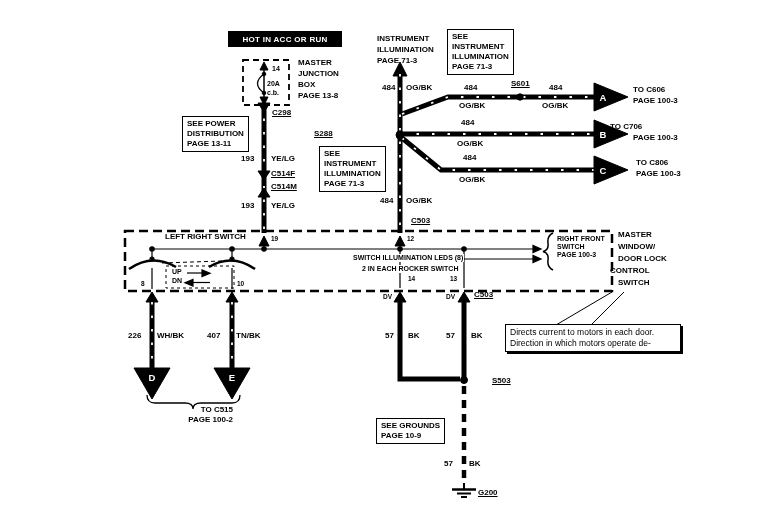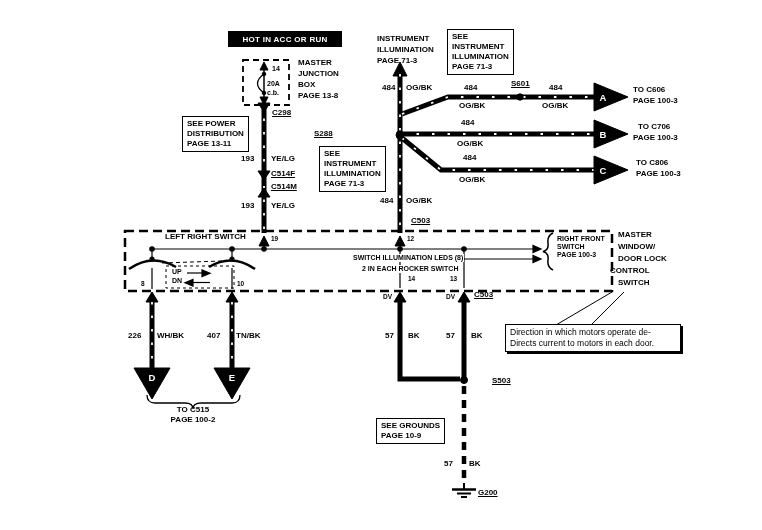--- a/index.html
+++ b/index.html
@@ -4,21 +4,21 @@
 <style>
   html,body{margin:0;padding:0;background:#fff;}
   #canvas{position:relative;width:762px;height:530px;background:#fff;overflow:hidden;
           font-family:"Liberation Sans",sans-serif;}
   svg{position:absolute;left:0;top:0;}
   .lbl{position:absolute;font:bold 8px/1.1 "Liberation Sans",sans-serif;color:#000;white-space:nowrap;}
   .sm{font-size:7px;}
   .xs{font-size:6.5px;}
   .u{text-decoration:underline;}
   .bg{background:#fff;padding:0 1px;}
-  .ctr{text-align:center;}
+  .ctr{text-align:right;}
   .box{position:absolute;background:#fff;border:1.5px solid #000;padding:2px 4px;
        font:bold 8px/10px "Liberation Sans",sans-serif;color:#000;white-space:nowrap;}
   .note{border:1px solid #000;box-shadow:2px 2px 0 #000;font-weight:normal;font-size:8.5px;line-height:11px;min-width:166px;}
   .hot{position:absolute;background:#000;color:#fff;display:flex;align-items:center;justify-content:center;
        font:bold 8px "Liberation Sans",sans-serif;letter-spacing:.3px;}
   .wht{fill:#fff;font:bold 9.5px "Liberation Sans",sans-serif;}
 </style>
 </head>
 <body>
 
@@ -192,21 +192,21 @@
   <div>ILLUMINATION</div>
   <div>PAGE 71-3</div>
 </div>
 
 <div class="lbl" style="left:380px;top:197px">484</div>
 <div class="lbl" style="left:406px;top:197px">OG/BK</div>
 <div class="lbl u" style="left:411px;top:217px">C503</div>
 
 <div class="lbl" style="left:633px;top:86px">TO C606</div>
 <div class="lbl" style="left:633px;top:97px">PAGE 100-3</div>
-<div class="lbl" style="left:638px;top:123px">TO C706</div>
+<div class="lbl" style="left:610px;top:123px">TO C706</div>
 <div class="lbl" style="left:633px;top:134px">PAGE 100-3</div>
 <div class="lbl" style="left:636px;top:159px">TO C806</div>
 <div class="lbl" style="left:636px;top:170px">PAGE 100-3</div>
 
 <div class="lbl" style="left:165px;top:233px">LEFT RIGHT SWITCH</div>
 <div class="lbl xs" style="left:271px;top:235px">19</div>
 <div class="lbl xs" style="left:407px;top:235px">12</div>
 
 <div class="lbl sm" style="left:172px;top:268px">UP</div>
 <div class="lbl sm" style="left:172px;top:277px">DN</div>
@@ -251,17 +251,17 @@
 <div class="box" style="left:376px;top:418px">
   <div>SEE GROUNDS</div>
   <div>PAGE 10-9</div>
 </div>
 
 <div class="lbl" style="left:444px;top:460px">57</div>
 <div class="lbl" style="left:469px;top:460px">BK</div>
 <div class="lbl u" style="left:478px;top:489px">G200</div>
 
 <div class="box note" style="left:505px;top:324px">
+  <div>Directs current to motors in each door.</div>
   <div>Direction in which motors operate de-</div>
-  <div>Directs current to motors in each door.</div>
 </div>
 
 </div>
 
 </body></html>

